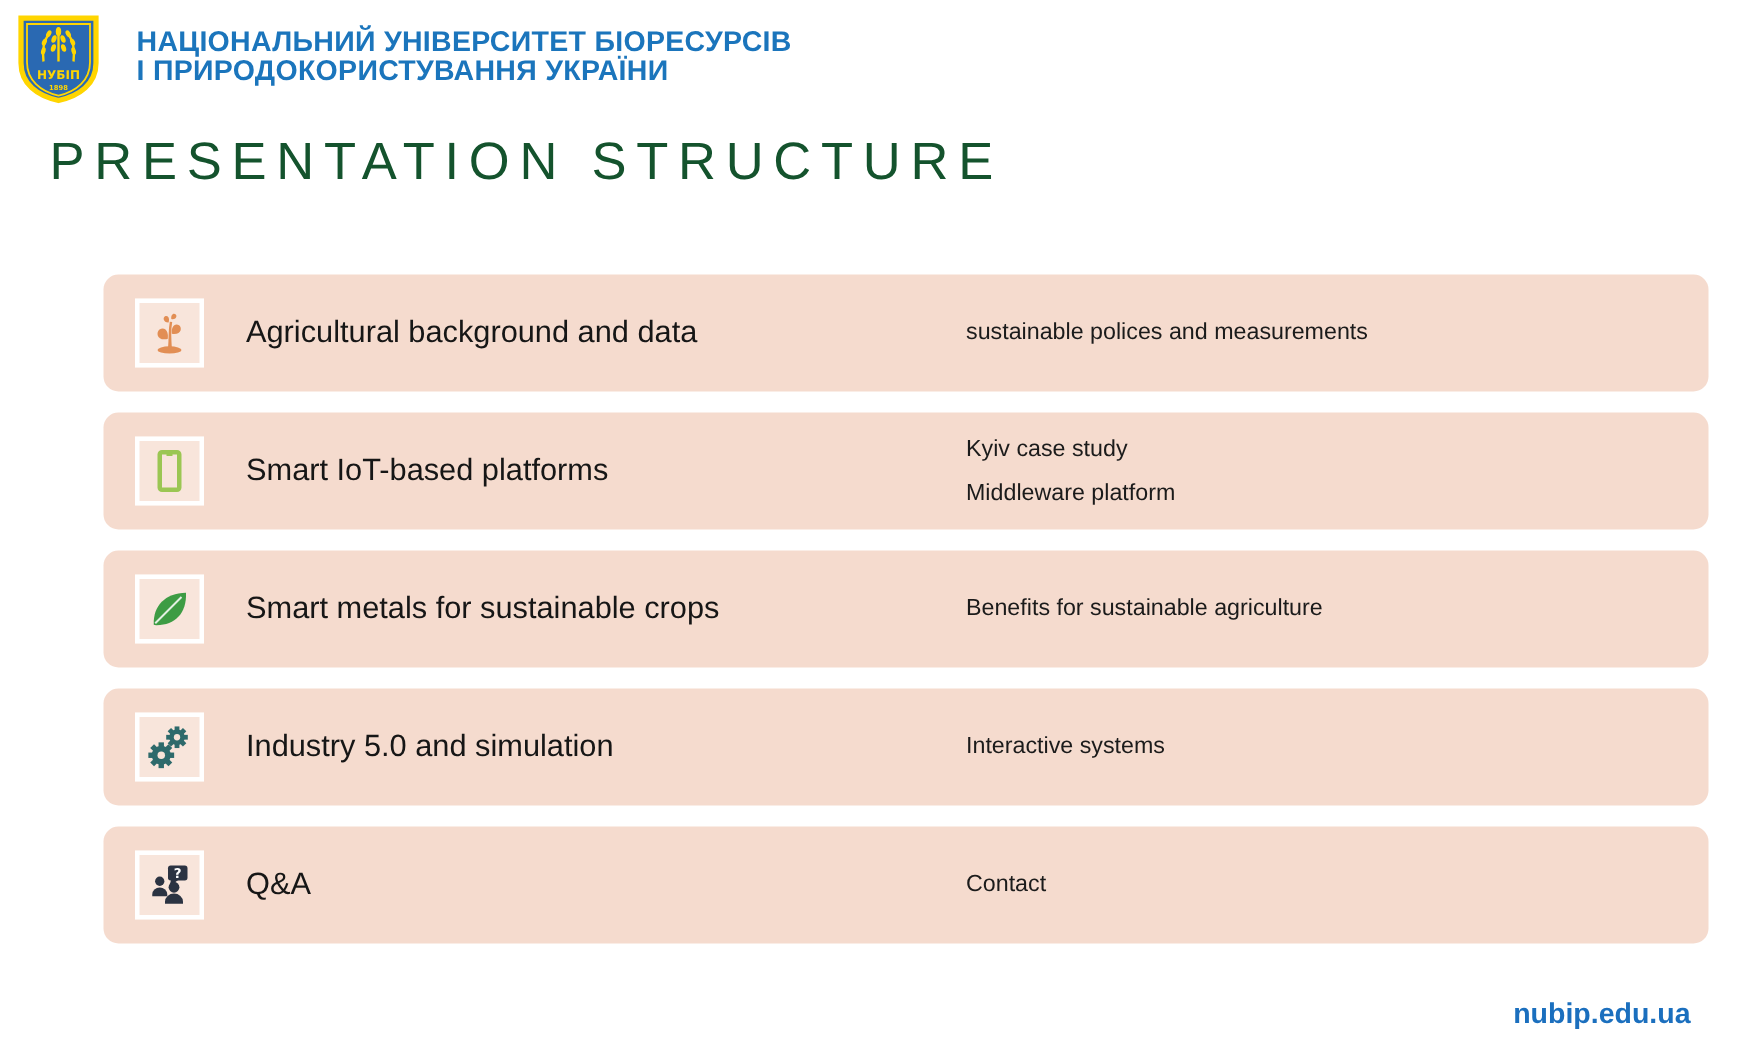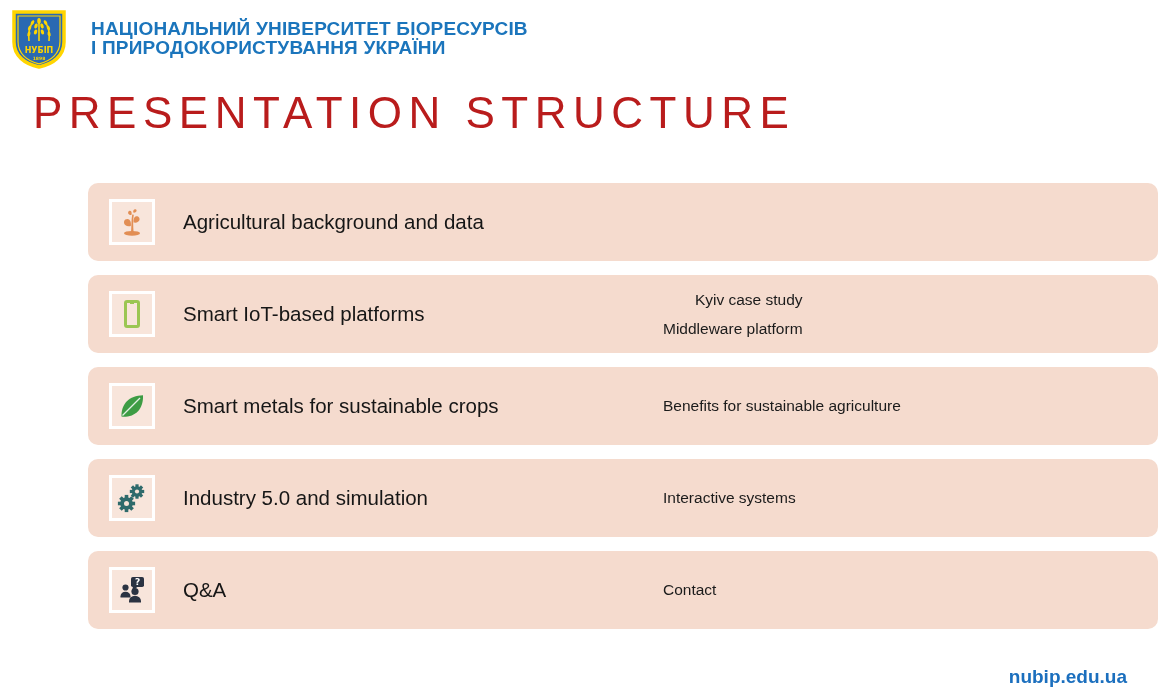--- a/index.html
+++ b/index.html
@@ -19,28 +19,28 @@
   }
   .univ-name {
     position: absolute; left: 91px; top: 19px;
     font-size: 19px; font-weight: bold;
     color: #1b75bc; line-height: 19px; letter-spacing: 0.2px;
   }
 
   
   .page-title {
     position: absolute; left: 33px; top: 88px;
-    font-size: 44px; font-weight: 300;
-    letter-spacing: 6.5px; color: #b91c1c;
+    font-size: 35px; font-weight: 300;
+    letter-spacing: 6.5px; color: #14532d;
     white-space: nowrap;
   }
 
   
   .rows {
-    position: absolute; left: 88px; top: 183px; width: 1070px; text-align: right;
+    position: absolute; left: 69px; top: 183px; width: 1070px;
   }
   .row {
     position: relative;
     height: 78px; margin-bottom: 14px;
     background: #f5dbce;
     border-radius: 10px;
     display: flex; align-items: center;
   }
   .icon-box {
     position: absolute; left: 21px; top: 16px;
@@ -118,20 +118,23 @@
           <ellipse cx="16" cy="27.3" rx="8" ry="2.4"></ellipse>
           <path d="M15 26.5 C15.6 20 15.2 14 16.2 8.5 L17.8 8.7 C16.8 14 17.2 20 17.6 26.5 Z"></path>
           <path d="M14.8 20 C7.5 21.5 6.8 15.5 9.3 13.6 C13 11.5 15.6 14.8 14.8 20 Z"></path>
           <path d="M17.6 16.5 C24 17.5 24.6 12.3 22.4 10.8 C19.2 9.2 17 12.2 17.6 16.5 Z"></path>
           <path d="M15.4 9 C11.8 9.2 11.4 5.8 13 4.9 C15.2 4 16.2 6.3 15.4 9 Z"></path>
           <path d="M17.2 6.6 C19.8 7.4 21.4 5 20.2 3.6 C18.4 2.2 16.8 4.2 17.2 6.6 Z"></path>
         </g>
       </svg>
     </span>
     <span class="row-title">Agricultural background and data</span>
+    <span class="row-details">
+      <span>sustainable polices and measurements</span>
+    </span>
   </div>
 
   <div class="row">
     <span class="icon-box">
       <svg width="32" height="32" viewBox="0 0 32 32">
         <rect x="9.5" y="3.5" width="13" height="25" rx="1.5" fill="none" stroke="#9bc653" stroke-width="3"></rect>
         <rect x="14" y="4.4" width="4" height="1.6" fill="#9bc653"></rect>
       </svg>
     </span>
     <span class="row-title">Smart IoT-based platforms</span>

